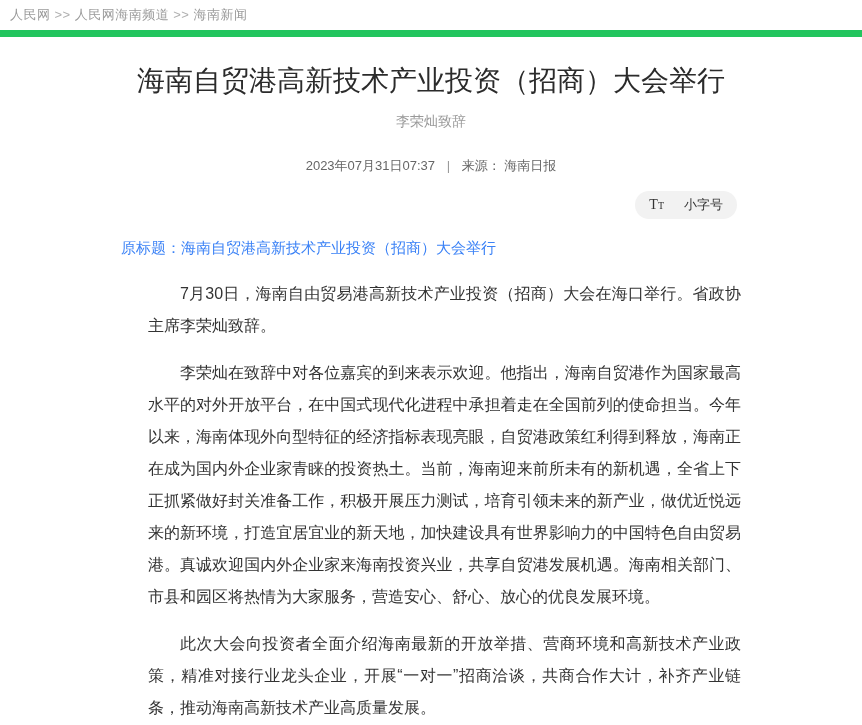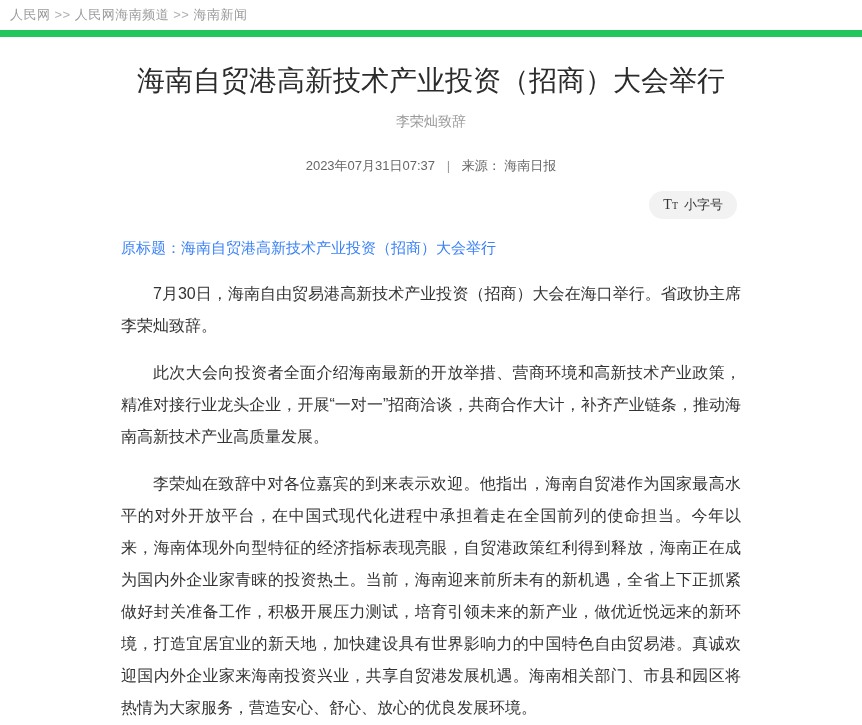--- a/index.html
+++ b/index.html
@@ -55,21 +55,21 @@
 
   .toolbar {
     display: flex;
     justify-content: flex-end;
     margin-top: 16px;
     padding-right: 4px;
   }
   .fontsize-btn {
     display: inline-flex;
     align-items: center;
-    gap: 6px;
+    gap: 20px;
     background: #f2f2f2;
     border: none;
     border-radius: 14px;
     padding: 5px 14px;
     font-size: 13px;
     color: #333333;
     cursor: pointer;
     font-family: "Liberation Sans", "DejaVu Sans", sans-serif;
   }
   .tt-icon {
@@ -90,20 +90,21 @@
   .orig-title {
     font-size: 15px;
     color: #3b82f6;
     line-height: 30px;
     margin-top: 8px;
   }
   .para {
     text-indent: 2em;
     margin-top: 15px;
     text-align: justify;
+    margin-left: 27px;
   }
 </style>
 </head>
 <body>
 
 <div class="topbar">
   <nav class="crumbs"><a class="crumb-link">人民网</a><span class="crumb-sep">&gt;&gt;</span><a class="crumb-link">人民网海南频道</a><span class="crumb-sep">&gt;&gt;</span><a class="crumb-link">海南新闻</a></nav>
 </div>
 
 <div class="content">
@@ -122,17 +123,17 @@
   <div class="toolbar">
     <button class="fontsize-btn">
       <span class="tt-icon"><span class="t-big">T</span><span class="t-small">T</span></span>
       <span>小字号</span>
     </button>
   </div>
 
   <div class="article-body">
     <p class="orig-title"><span>原标题：</span><span>海南自贸港高新技术产业投资（招商）大会举行</span></p>
   <p class="para">7月30日，海南自由贸易港高新技术产业投资（招商）大会在海口举行。省政协主席李荣灿致辞。</p>
+      <p class="para">李荣灿在致辞中对各位嘉宾的到来表示欢迎。他指出，海南自贸港作为国家最高水平的对外开放平台，在中国式现代化进程中承担着走在全国前列的使命担当。今年以来，海南体现外向型特征的经济指标表现亮眼，自贸港政策红利得到释放，海南正在成为国内外企业家青睐的投资热土。当前，海南迎来前所未有的新机遇，全省上下正抓紧做好封关准备工作，积极开展压力测试，培育引领未来的新产业，做优近悦远来的新环境，打造宜居宜业的新天地，加快建设具有世界影响力的中国特色自由贸易港。真诚欢迎国内外企业家来海南投资兴业，共享自贸港发展机遇。海南相关部门、市县和园区将热情为大家服务，营造安心、舒心、放心的优良发展环境。</p>
       <p class="para">此次大会向投资者全面介绍海南最新的开放举措、营商环境和高新技术产业政策，精准对接行业龙头企业，开展“一对一”招商洽谈，共商合作大计，补齐产业链条，推动海南高新技术产业高质量发展。</p>
-      <p class="para">李荣灿在致辞中对各位嘉宾的到来表示欢迎。他指出，海南自贸港作为国家最高水平的对外开放平台，在中国式现代化进程中承担着走在全国前列的使命担当。今年以来，海南体现外向型特征的经济指标表现亮眼，自贸港政策红利得到释放，海南正在成为国内外企业家青睐的投资热土。当前，海南迎来前所未有的新机遇，全省上下正抓紧做好封关准备工作，积极开展压力测试，培育引领未来的新产业，做优近悦远来的新环境，打造宜居宜业的新天地，加快建设具有世界影响力的中国特色自由贸易港。真诚欢迎国内外企业家来海南投资兴业，共享自贸港发展机遇。海南相关部门、市县和园区将热情为大家服务，营造安心、舒心、放心的优良发展环境。</p>
     </div>
 
 </div>
 
 </body></html>

